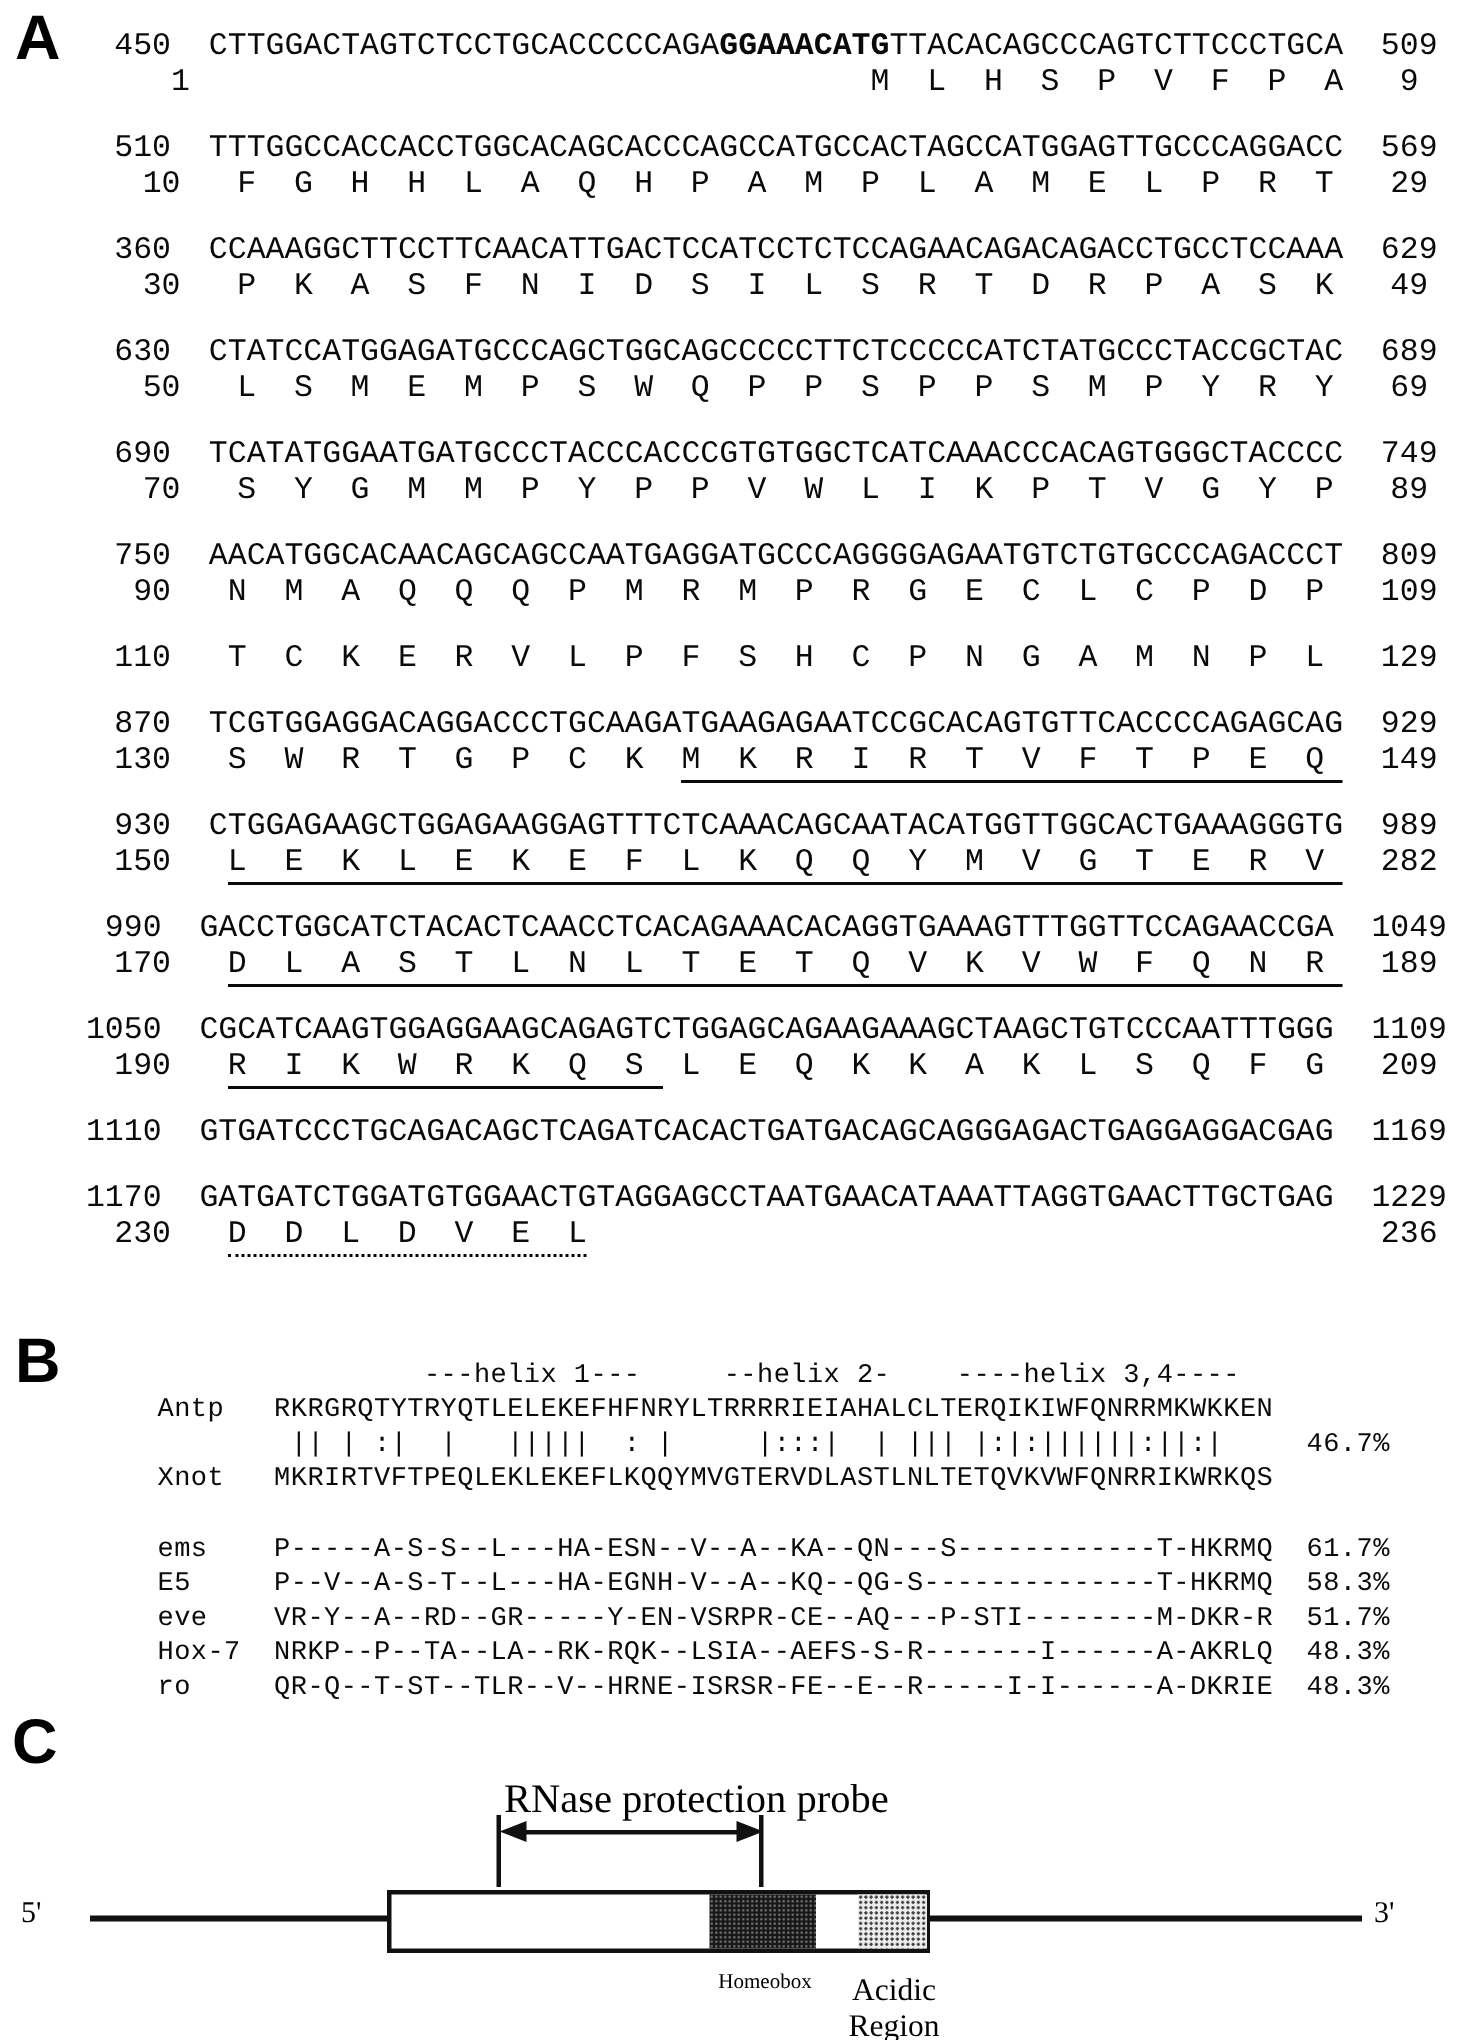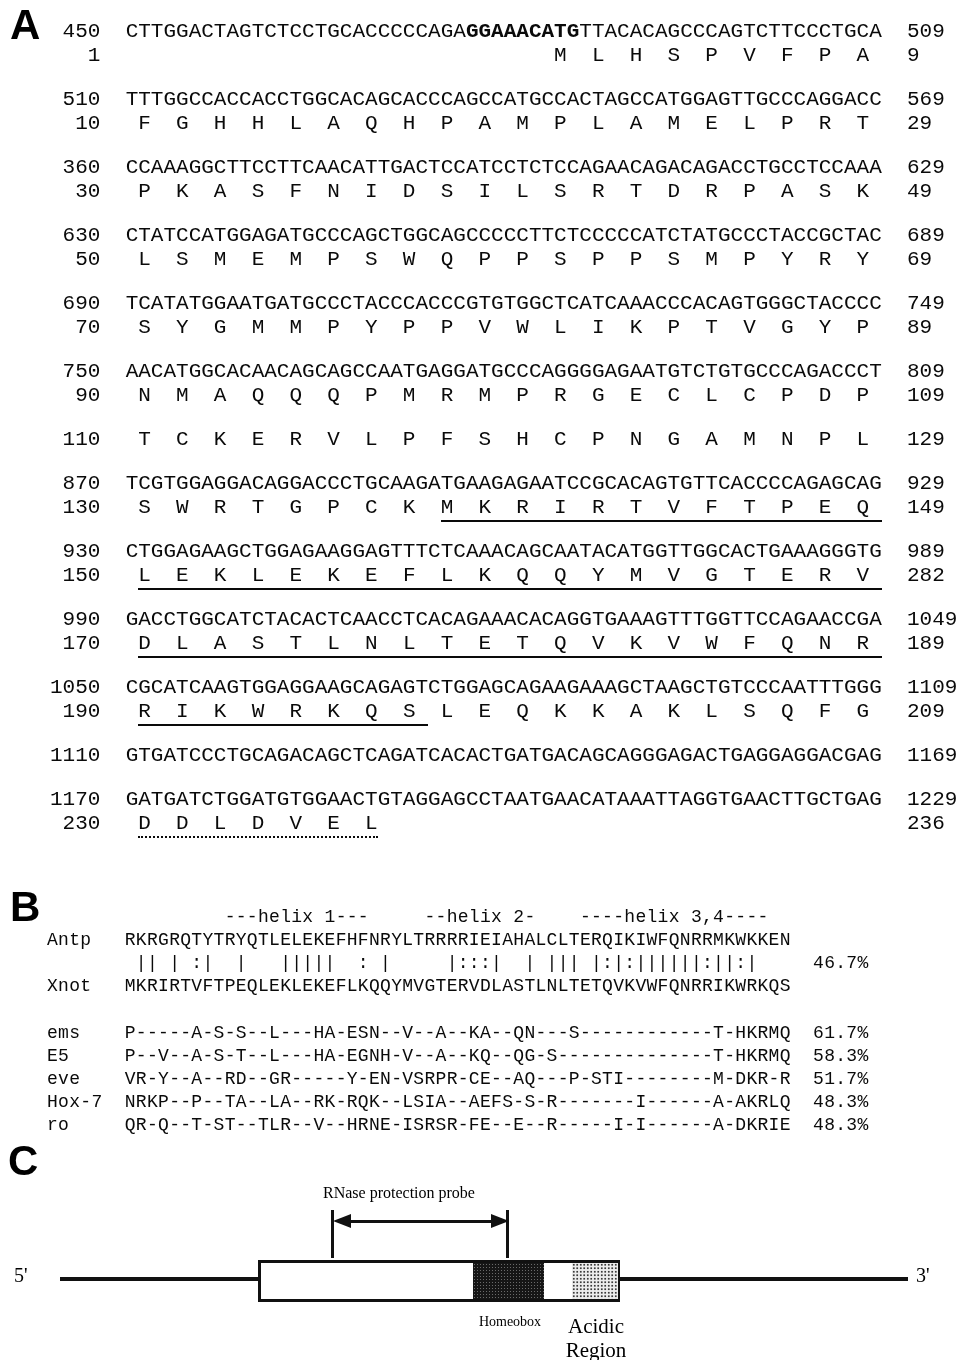--- a/index.html
+++ b/index.html
@@ -7,43 +7,43 @@
     width:972px;height:1360px;position:relative;background:#ffffff;
     color:#0a0a0a;font-family:"Liberation Mono",monospace;overflow:hidden;
   }
   .panel-label{
     position:absolute;font-family:"Liberation Sans",sans-serif;
     font-weight:700;font-size:42px;line-height:1;color:#000;
   }
   
   #panelA{position:absolute;top:0;left:0;width:972px;}
   #panelA .panel-label{left:10px;top:4px;}
-  #blocksA{padding-top:20px;padding-left:50px;}
+  #blocksA{padding-top:20px;padding-left:50px;text-align:center;}
   .seq-block{margin-bottom:20px;}
   .seq-block pre{
     margin:0;line-height:24px;font-size:21px;
     font-family:"Liberation Mono",monospace;white-space:pre;
   }
   .bold-nt{font-weight:700;}
   .ul-solid{border-bottom:2px solid #0a0a0a;padding-bottom:1px;}
   .ul-dotted{border-bottom:2px dotted #0a0a0a;padding-bottom:1px;}
   
   #panelB{position:absolute;top:884px;left:0;width:972px;}
   #panelB .panel-label{left:10px;top:2px;}
-  #rowsB{padding-top:22px;padding-left:47px;}
+  #rowsB{padding-top:22px;padding-left:105px;}
   #rowsB pre{
     margin:0;line-height:23px;font-size:18px;letter-spacing:0.3px;
     font-family:"Liberation Mono",monospace;white-space:pre;
   }
   .b-gap{height:24px;}
   
   #panelC{position:absolute;top:1140px;left:0;width:972px;height:220px;}
   #panelC .panel-label{left:8px;top:0px;}
   .serif{font-family:"Liberation Serif",serif;color:#000;}
-  #probeLabel{position:absolute;left:323px;top:44px;font-size:16px;}
+  #probeLabel{position:absolute;left:336px;top:44px;font-size:27px;}
   .probe-tick{position:absolute;top:70px;width:3px;height:48px;background:#111;}
   #probeTickL{left:331px;}
   #probeTickR{left:506px;}
   #probeArrowLine{position:absolute;left:340px;top:80px;width:162px;height:3px;background:#111;}
   .arrowhead{position:absolute;width:0;height:0;top:74px;}
   #probeArrowHeadL{left:333px;border-top:7px solid transparent;border-bottom:7px solid transparent;border-right:18px solid #111;}
   #probeArrowHeadR{left:491px;border-top:7px solid transparent;border-bottom:7px solid transparent;border-left:18px solid #111;}
   #mainLine{position:absolute;left:60px;top:137px;width:848px;height:4px;background:#111;}
   #fivePrime{position:absolute;left:14px;top:124px;font-size:20px;}
   #threePrime{position:absolute;left:916px;top:124px;font-size:20px;}

